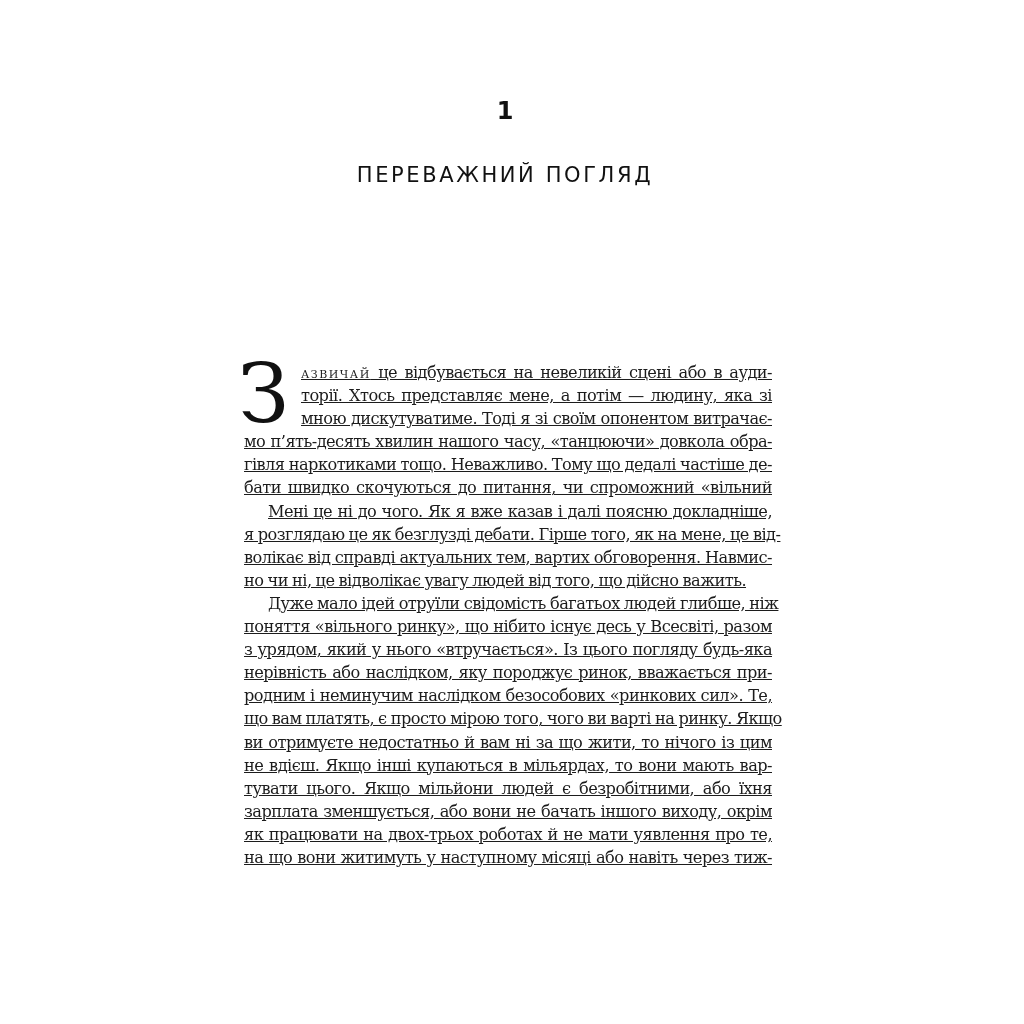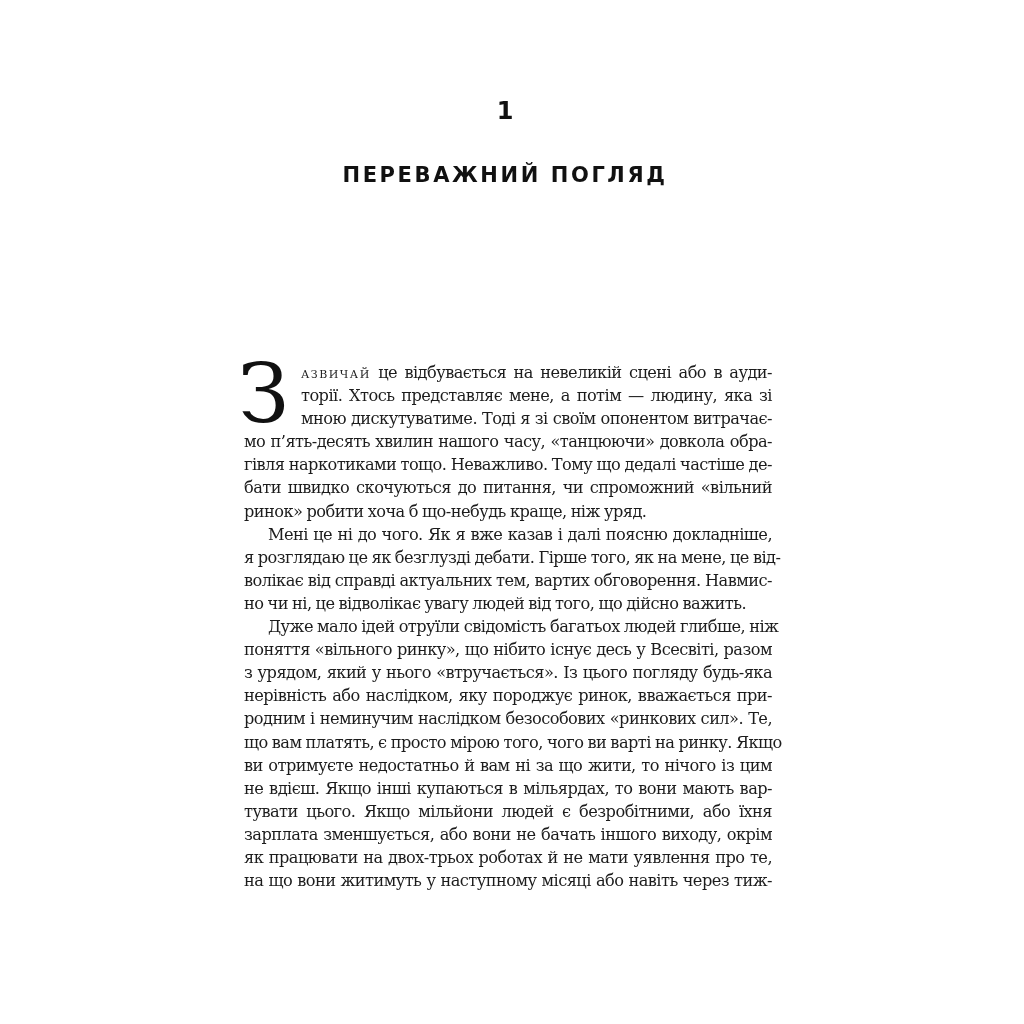--- a/index.html
+++ b/index.html
@@ -26,21 +26,21 @@
       line-height: 30px;
       color: #111;
     }
     .chapter-title {
       position: absolute;
       top: 160px;
       left: 0;
       width: 1010px;
       text-align: center;
       font-family: "DejaVu Sans", sans-serif;
-      font-weight: bold;
+      font-weight: normal;
       font-size: 21px;
       letter-spacing: 2.6px;
       line-height: 30px;
       color: #111;
     }
     .text-block {
       position: absolute;
       left: 244px;
       top: 361px;
       width: 528px;
@@ -49,20 +49,21 @@
       color: #1c1c1c;
     }
     .line {
       height: 23.1px;
       line-height: 23.1px;
       white-space: nowrap;
       text-align: justify;
       text-align-last: justify;
       letter-spacing: -0.55px;
       word-spacing: -0.5px;
+      text-decoration: underline;
     }
     .line.last {
       text-align-last: left;
     }
     .line.indent {
       padding-left: 24px;
     }
     .line.dropped {
       padding-left: 57px;
     }
@@ -89,21 +90,20 @@
 
 <div class="text-block">
   <span class="drop-cap">З</span>
 
   <div class="line dropped"><span class="small-caps">азвичай</span><span> це відбувається на невеликій сцені або в ауди-</span></div>
   <div class="line dropped">торії. Хтось представляє мене, а потім — людину, яка зі</div>
   <div class="line dropped">мною дискутуватиме. Тоді я зі своїм опонентом витрачає-</div>
   <div class="line">мо п’ять-десять хвилин нашого часу, «танцюючи» довкола обра-</div>
   <div class="line">гівля наркотиками тощо. Неважливо. Тому що дедалі частіше де-</div>
   <div class="line">бати швидко скочуються до питання, чи спроможний «вільний</div>
-  <div class="line last">ринок» робити хоча б що-небудь краще, ніж уряд.</div>
 
   <div class="line indent">Мені це ні до чого. Як я вже казав і далі поясню докладніше,</div>
   <div class="line">я розглядаю це як безглузді дебати. Гірше того, як на мене, це від-</div>
   <div class="line">волікає від справді актуальних тем, вартих обговорення. Навмис-</div>
   <div class="line last">но чи ні, це відволікає увагу людей від того, що дійсно важить.</div>
 
   <div class="line indent">Дуже мало ідей отруїли свідомість багатьох людей глибше, ніж</div>
   <div class="line">поняття «вільного ринку», що нібито існує десь у Всесвіті, разом</div>
   <div class="line">з урядом, який у нього «втручається». Із цього погляду будь-яка</div>
   <div class="line">нерівність або наслідком, яку породжує ринок, вважається при-</div>

